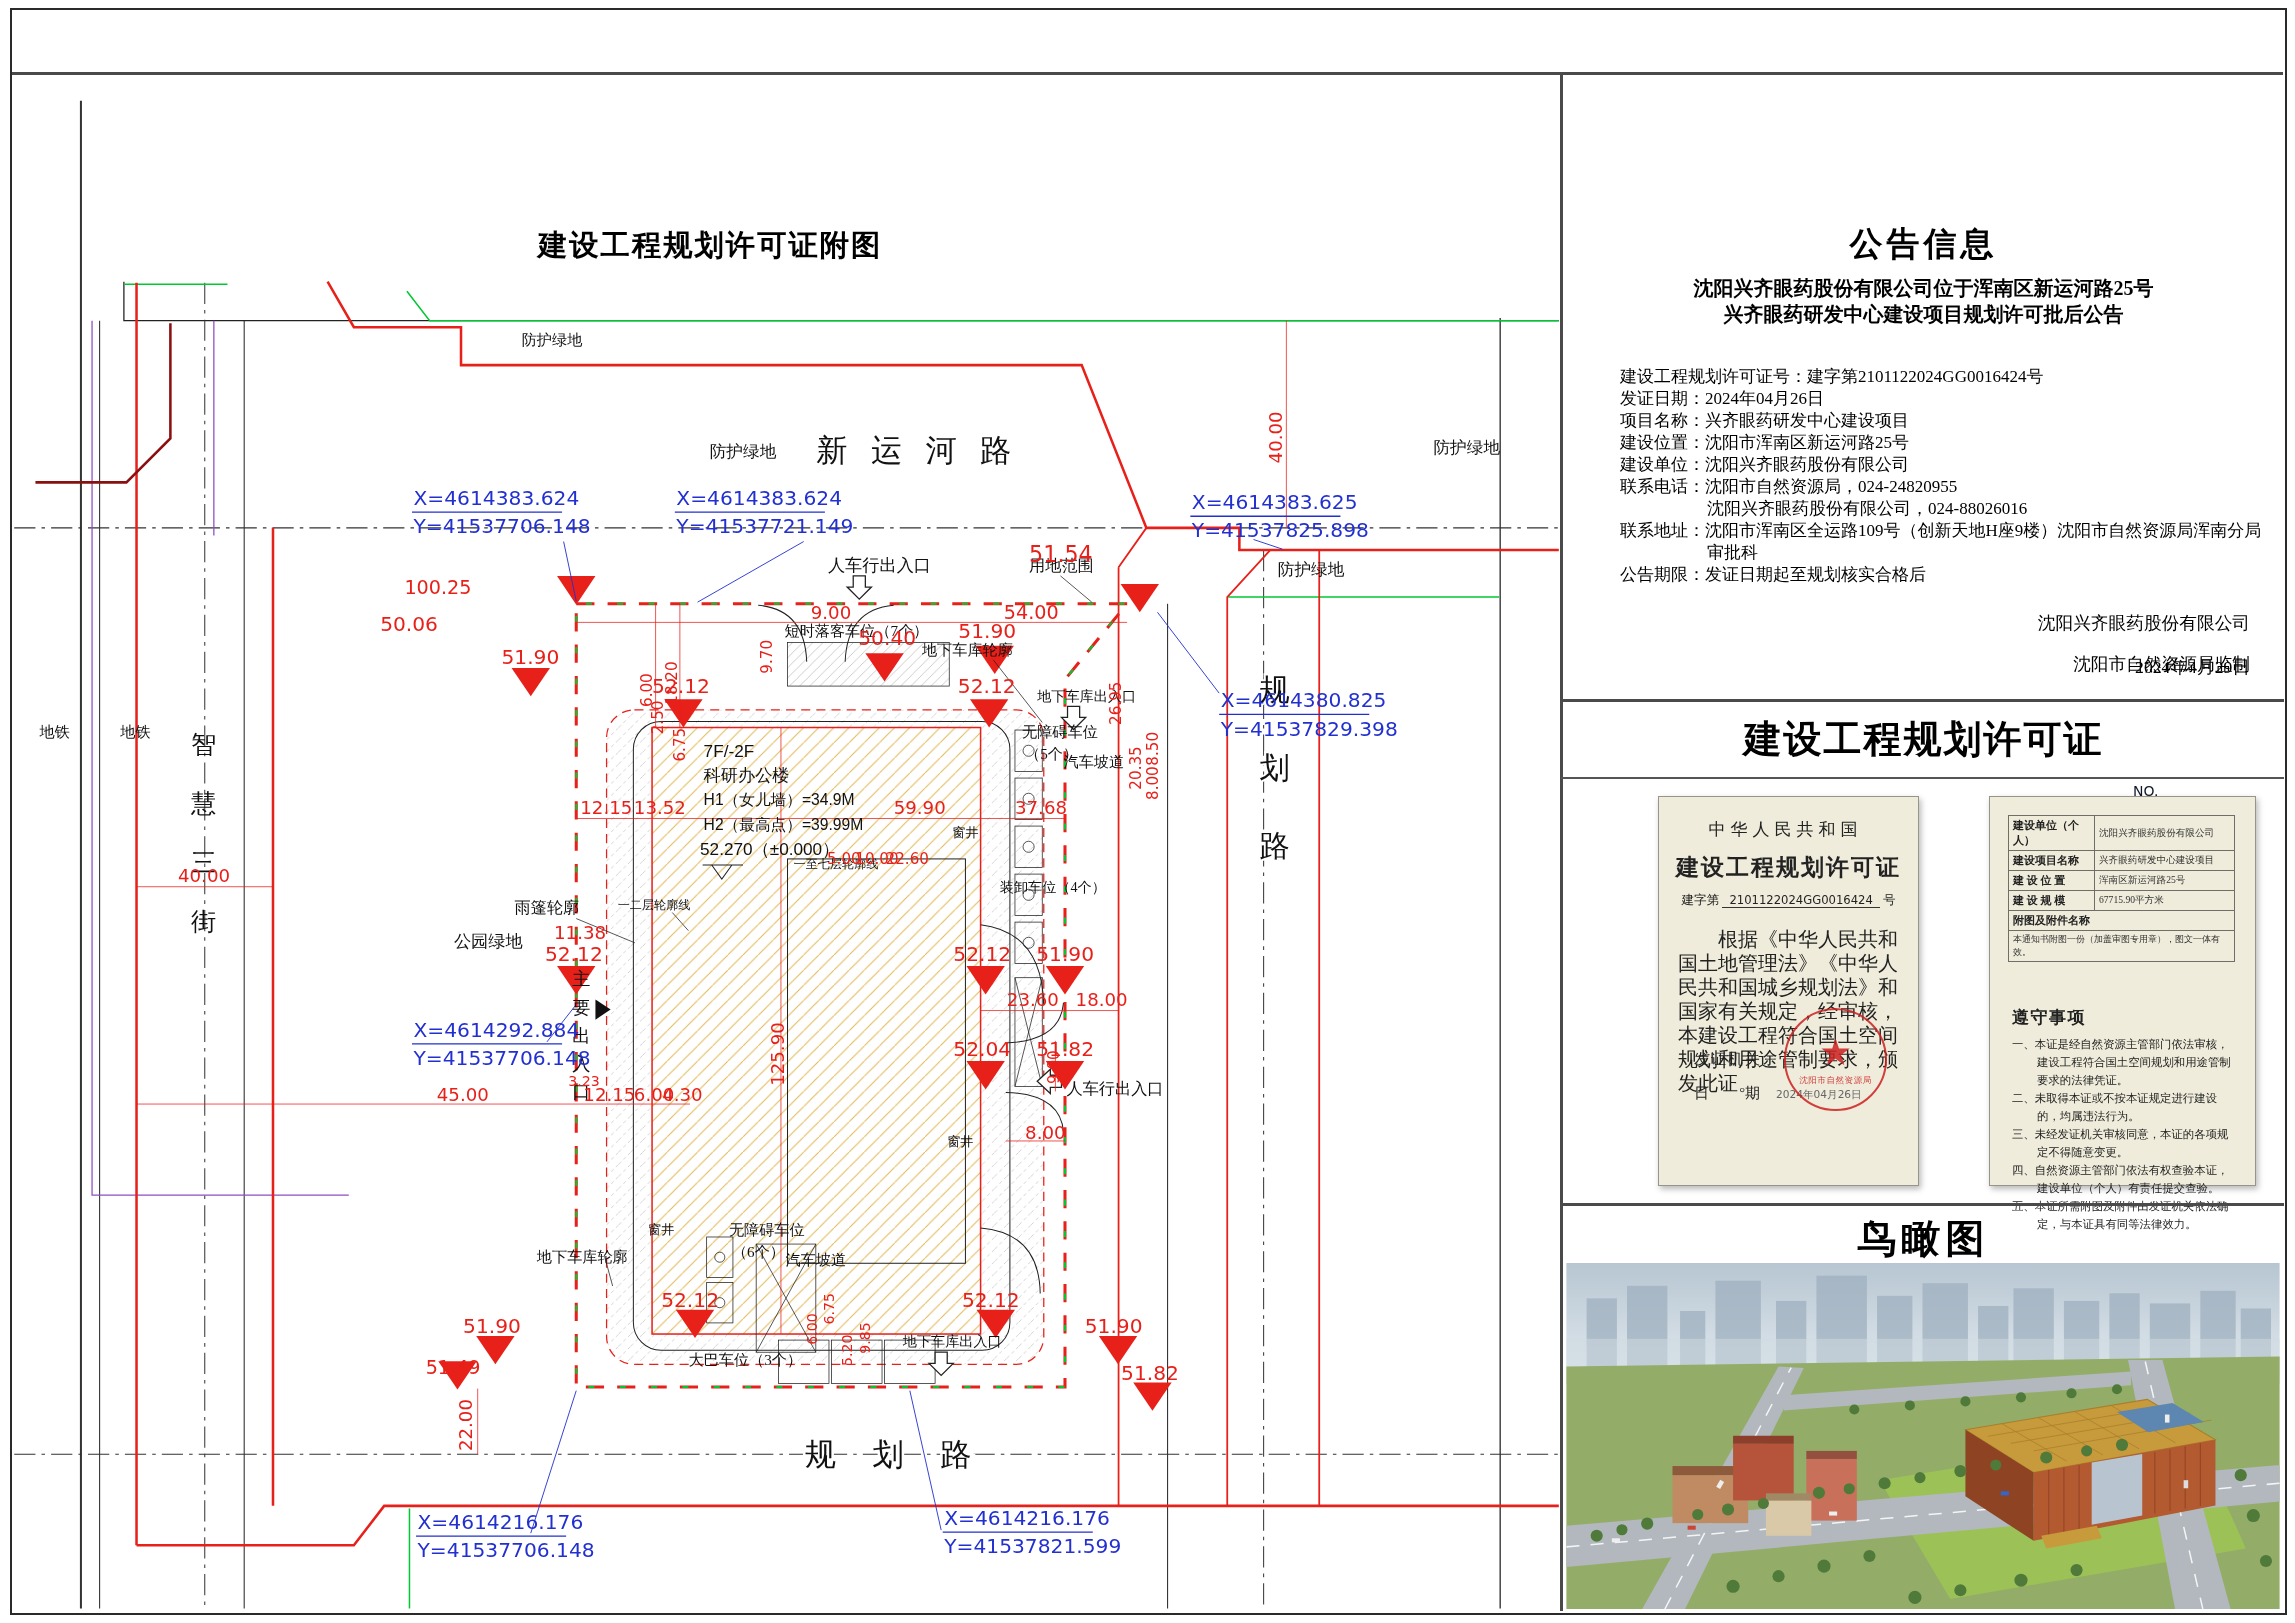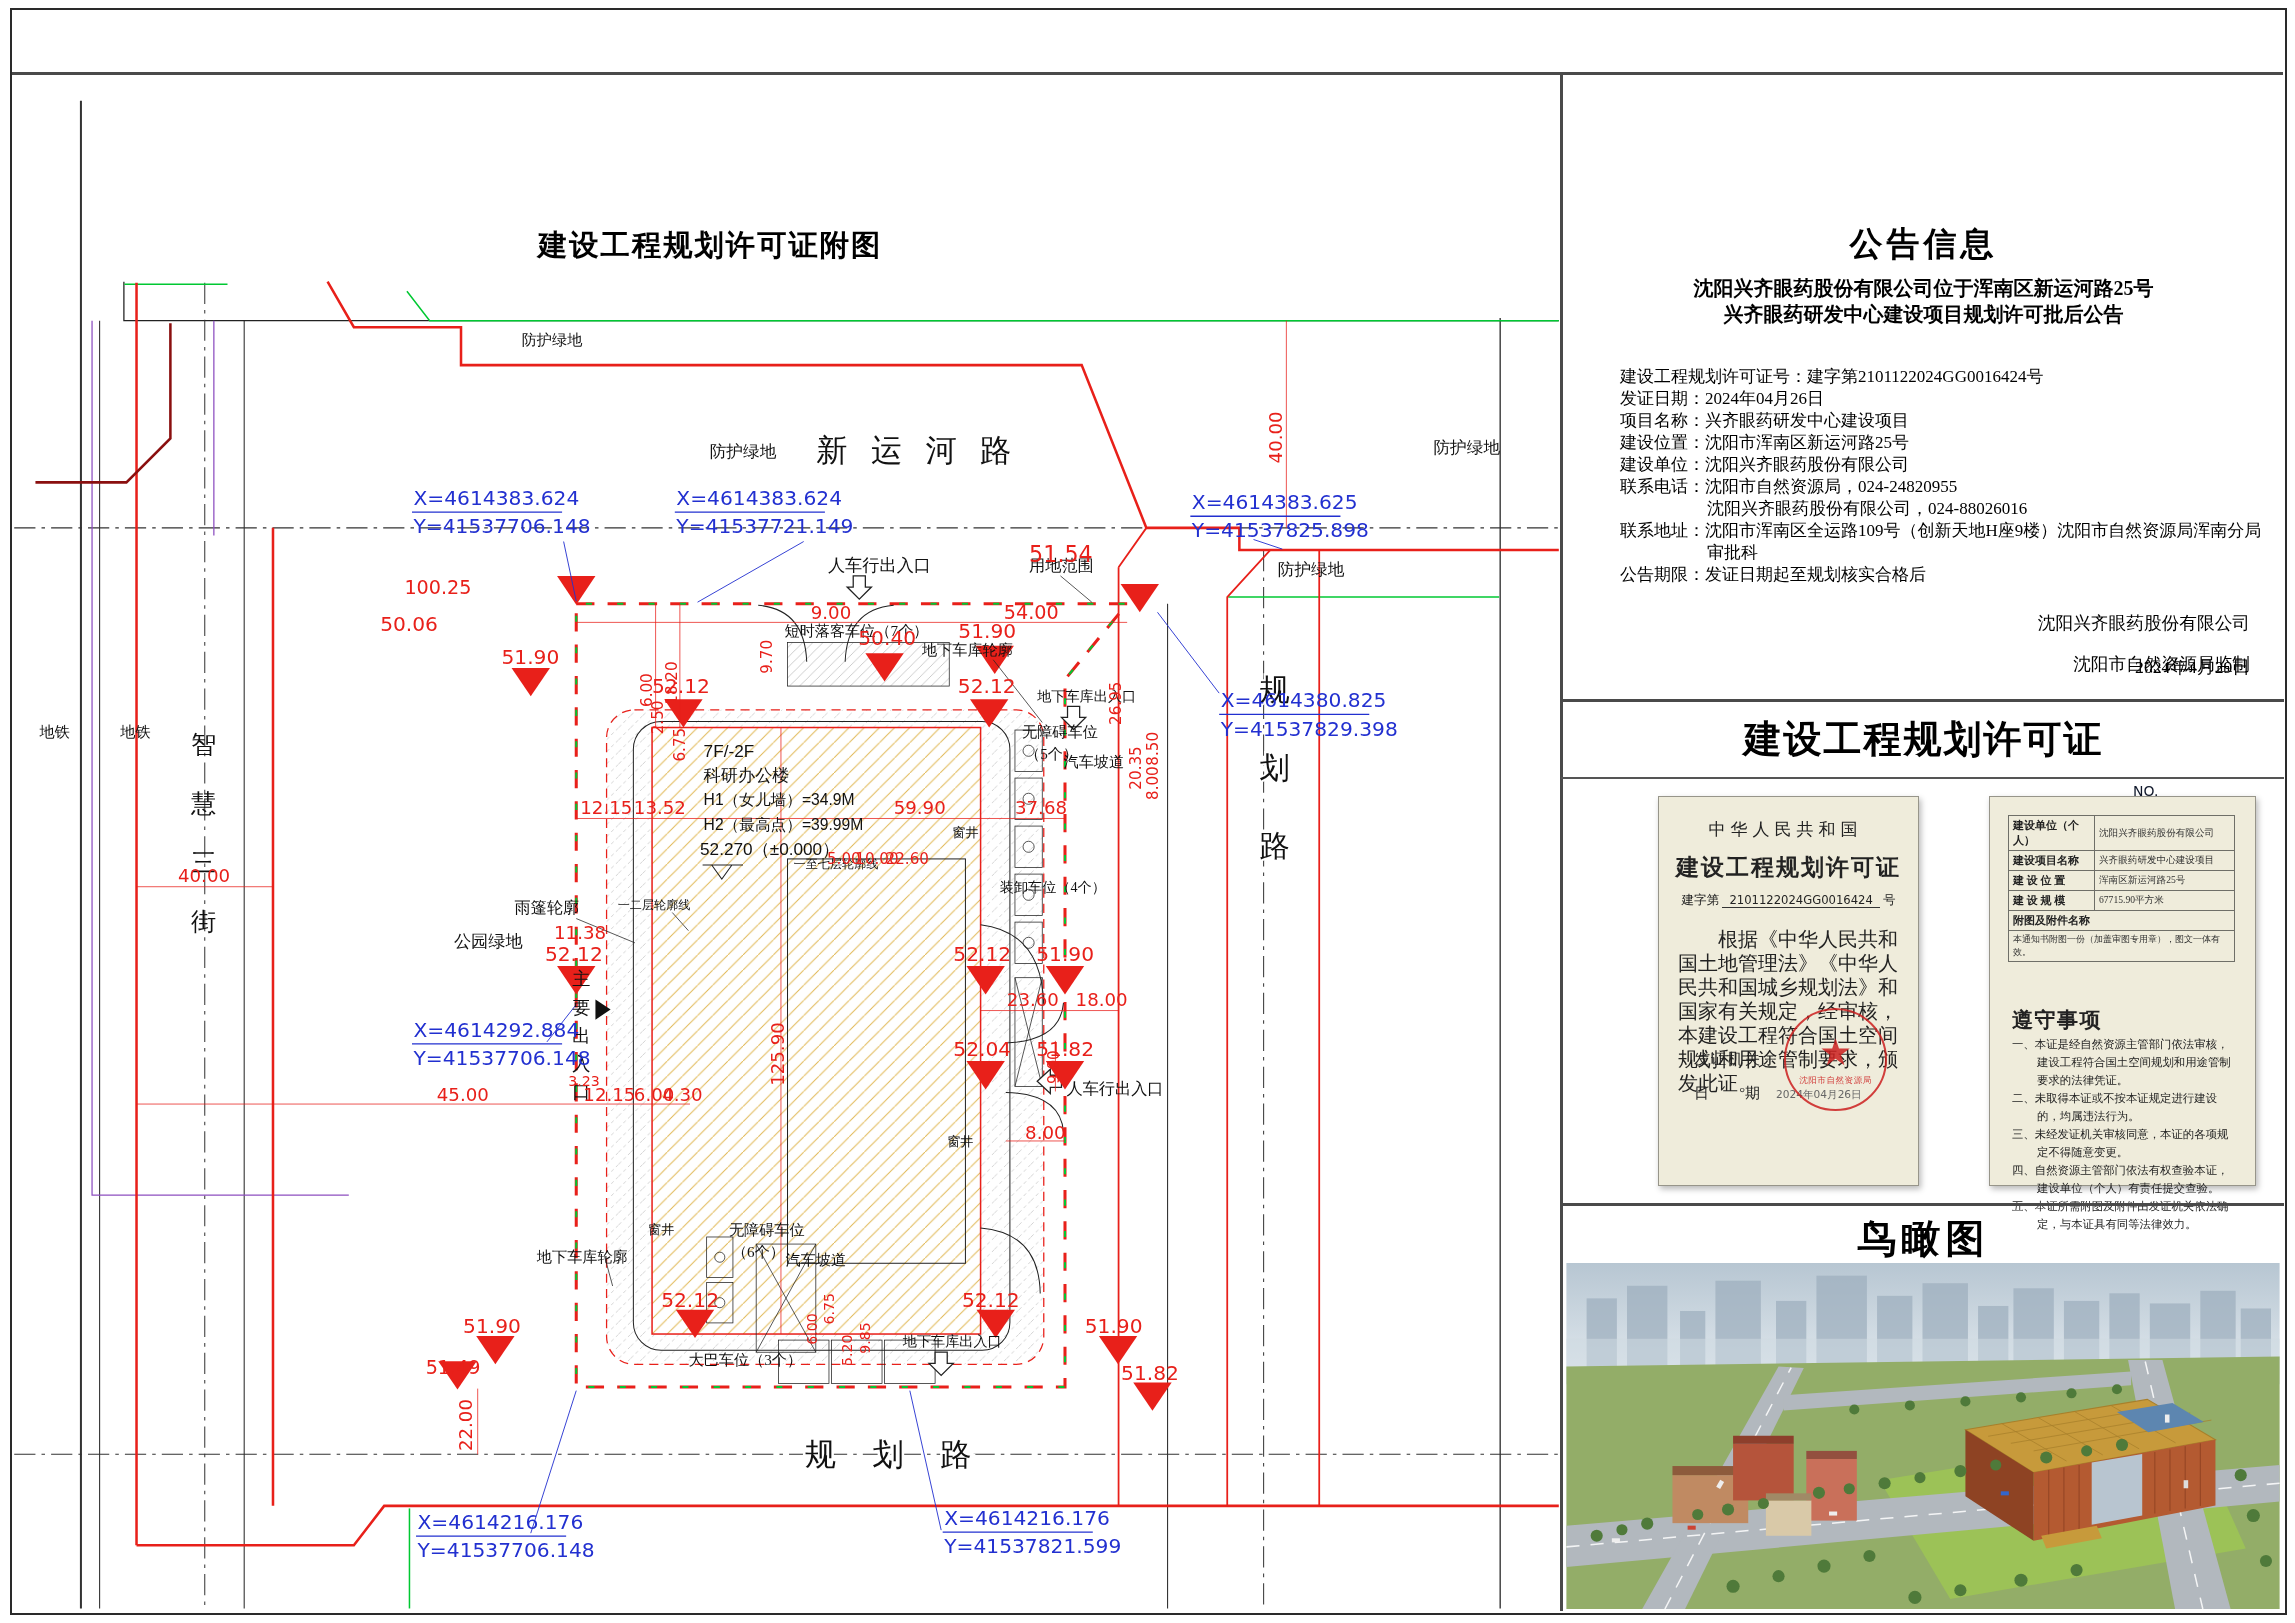--- a/index.html
+++ b/index.html
@@ -36,21 +36,21 @@
   .datelab{left:35px;top:287px;font-family:"Liberation Serif",serif;font-size:15px;letter-spacing:2px;}
   .dateval{left:117px;top:291px;font-size:10.6px;color:#666;font-family:"DejaVu Sans",sans-serif;}
   .seal{left:125px;top:211px;width:99px;height:99px;border:2.5px solid #cc2020;border-radius:50%;opacity:.85;}
   .seal .star{position:absolute;left:0;top:21px;width:99px;text-align:center;font-size:37px;color:#cc2020;}
   .seal .stext{position:absolute;left:0;top:65px;width:99px;text-align:center;font-size:8.6px;color:#cc2020;letter-spacing:0.5px;}
   .ptable{left:18px;top:18px;width:227px;border:1px solid #6f6f68;border-collapse:collapse;position:absolute;}
   .ptable td{border:0.8px solid #6f6f68;padding:2px 4px;}
   .ptable .lab{width:77px;font-weight:700;font-size:11px;font-family:"Liberation Serif",serif;color:#222;}
   .ptable .val{font-size:9.6px;font-family:"Liberation Serif",serif;color:#333;}
   .attn{font-size:9px;color:#333;font-family:Liberation Serif, serif;padding-left:14px;}
-  .rules-title{left:22px;top:209px;font-family:"Liberation Serif",serif;font-weight:700;font-size:21px;letter-spacing:1.5px;text-align:right;}
+  .rules-title{left:22px;top:209px;font-family:"Liberation Serif",serif;font-weight:700;font-size:17px;letter-spacing:1.5px;text-align:right;}
   .rules{left:22px;top:238px;width:225px;font-family:"Liberation Serif",serif;font-size:11.4px;line-height:18px;color:#222;}
   .rules div{text-indent:-2.2em;padding-left:2.2em;}
   .hdiv3{left:-2.5px;top:1129px;width:723px;height:2.5px;background:#4a4a4a;}
   .aerial-title{left:0;top:1138px;width:721px;text-align:center;font-family:"Liberation Serif",serif;font-weight:700;font-size:39px;letter-spacing:5px;}
   .aerial{left:3px;top:1189px;width:714px;height:346px;}
 </style>
 </head>
 <body>
 
 <div class="page">

